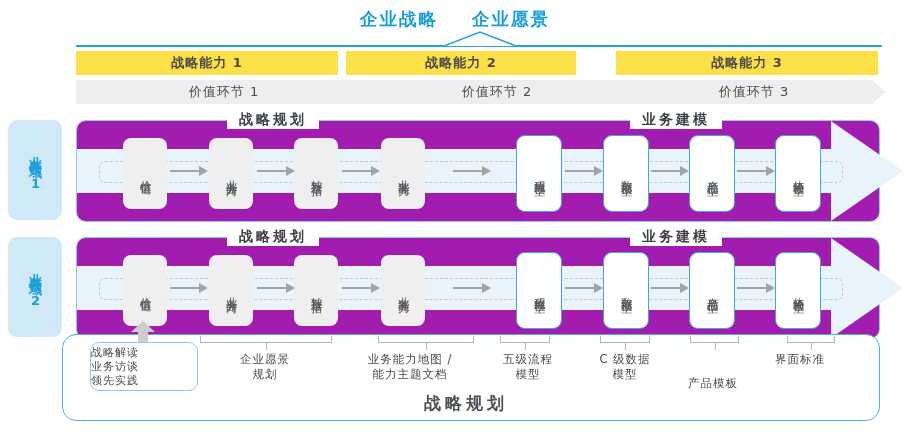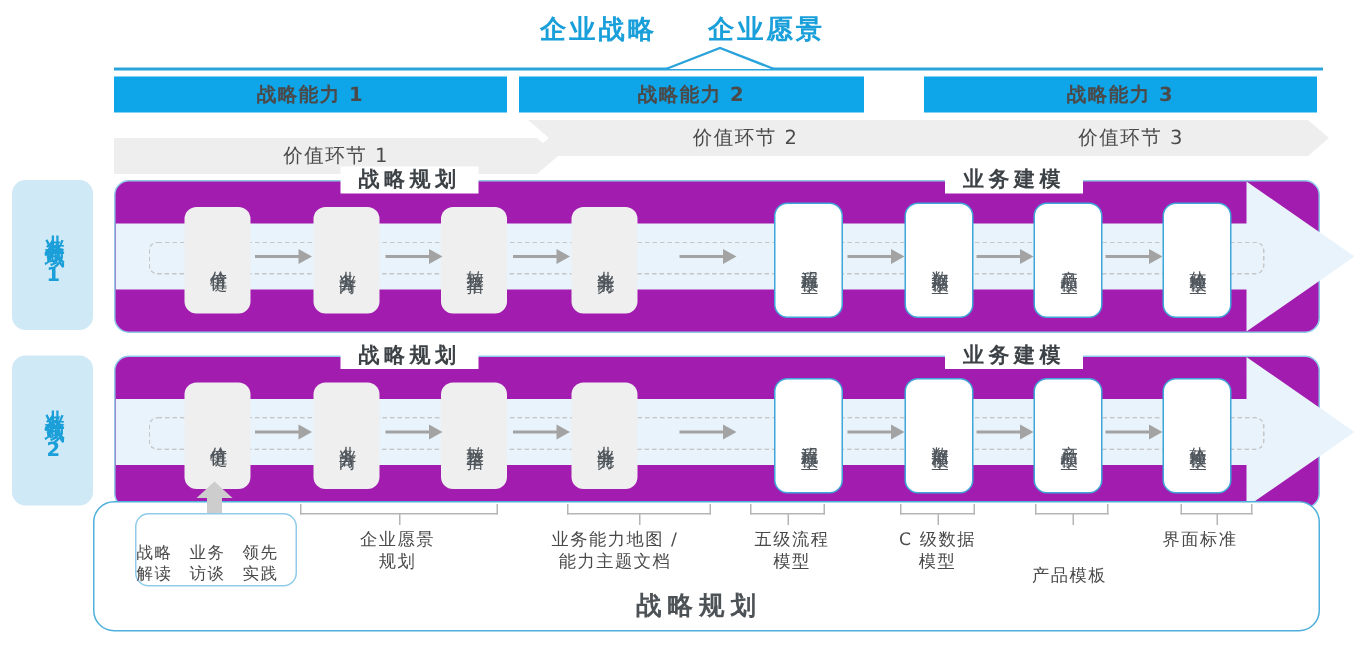--- a/index.html
+++ b/index.html
@@ -7,21 +7,21 @@
          font-family:"DejaVu Sans","Liberation Sans",sans-serif;color:#4a4a4a;}
   .abs{position:absolute;}
   .cx{transform:translateX(-50%);}
 
   
   .title-row{left:0;top:7px;width:100%;display:flex;justify-content:center;gap:34px;}
   .title-row span{font-size:17.5px;font-weight:bold;color:#199fda;letter-spacing:2px;}
   .topline{left:76px;top:45px;width:806px;height:2px;background:#2aa3db;}
 
   
-  .capbar{top:51px;height:24px;background:#0ea5e9;display:flex;align-items:center;justify-content:center;
+  .capbar{top:51px;height:24px;background:#fde047;display:flex;align-items:center;justify-content:center;
           font-size:13px;font-weight:600;color:#4a4a4a;letter-spacing:1px;}
   
   .valbar{top:80px;height:24px;background:#eeeeee;display:flex;align-items:center;justify-content:center;
           font-size:13px;color:#4a4a4a;letter-spacing:1px;}
 
   
   .domain{left:8px;width:54px;background:#cfe9f7;border-radius:9px;display:flex;align-items:center;justify-content:center;}
   .domain span{writing-mode:vertical-rl;text-orientation:upright;font-size:13px;font-weight:bold;color:#1b9fd9;letter-spacing:3px;}
 
   
@@ -41,21 +41,21 @@
 
   
   .toolbox{left:62px;top:334px;width:816px;height:85px;border:1.5px solid #4fb0dc;border-radius:14px;background:#fff;}
   .tool-title{top:392px;font-size:17px;font-weight:bold;color:#4d5257;letter-spacing:4px;}
 
   .uparrow{left:131px;top:321px;width:24px;}
   .uparrow .head{width:0;height:0;border-left:12px solid transparent;border-right:12px solid transparent;border-bottom:11px solid #cdcdcd;}
   .uparrow .stem{width:10px;height:11px;background:#cdcdcd;margin:0 auto;}
 
   .notebox{left:90px;top:342px;width:106px;height:47px;border:1px solid #8fcbe9;border-radius:9px;background:#fff;
-           display:flex;flex-direction:row;align-items:flex-end;justify-content:center;font-size:11px;line-height:14px;color:#4a4a4a;letter-spacing:1px;}
+           display:flex;flex-direction:column;align-items:flex-start;justify-content:center;font-size:11px;line-height:14px;color:#4a4a4a;letter-spacing:1px;}
 
   .bracket{top:336px;height:6px;border-left:1px solid #b5b5b5;border-right:1px solid #b5b5b5;border-bottom:1px solid #b5b5b5;}
   .bracket::after{content:"";position:absolute;left:50%;top:6px;width:1px;height:8px;background:#b5b5b5;}
 
   .anno{top:352px;font-size:11.5px;line-height:15px;color:#4a4a4a;text-align:center;letter-spacing:1px;white-space:nowrap;}
 </style>
 </head>
 <body>
 
 <div class="stage">
@@ -72,21 +72,21 @@
   <div class="abs capbar" style="left:76px;width:262px;">
       <span>战略能力 1</span>
     </div>
   <div class="abs capbar" style="left:346px;width:230px;">
       <span>战略能力 2</span>
     </div>
   <div class="abs capbar" style="left:616px;width:262px;">
       <span>战略能力 3</span>
     </div>
 
-  <div class="abs valbar" style="left:76px;width:296px;clip-path:polygon(0 0,282px 0,100% 50%,282px 100%,0 100%);margin-top:12px;">
+  <div class="abs valbar" style="left:76px;width:296px;clip-path:polygon(0 0,282px 0,100% 50%,282px 100%,0 100%);">
       <span>价值环节 1</span>
     </div>
   <div class="abs valbar" style="left:352px;width:290px;clip-path:polygon(0 0,276px 0,100% 50%,276px 100%,0 100%,14px 50%);">
       <span>价值环节 2</span>
     </div>
   <div class="abs valbar" style="left:622px;width:264px;clip-path:polygon(0 0,250px 0,100% 50%,250px 100%,0 100%,14px 50%);">
       <span>价值环节 3</span>
     </div>
 
   <div class="abs domain" style="top:120px;height:100px;">

